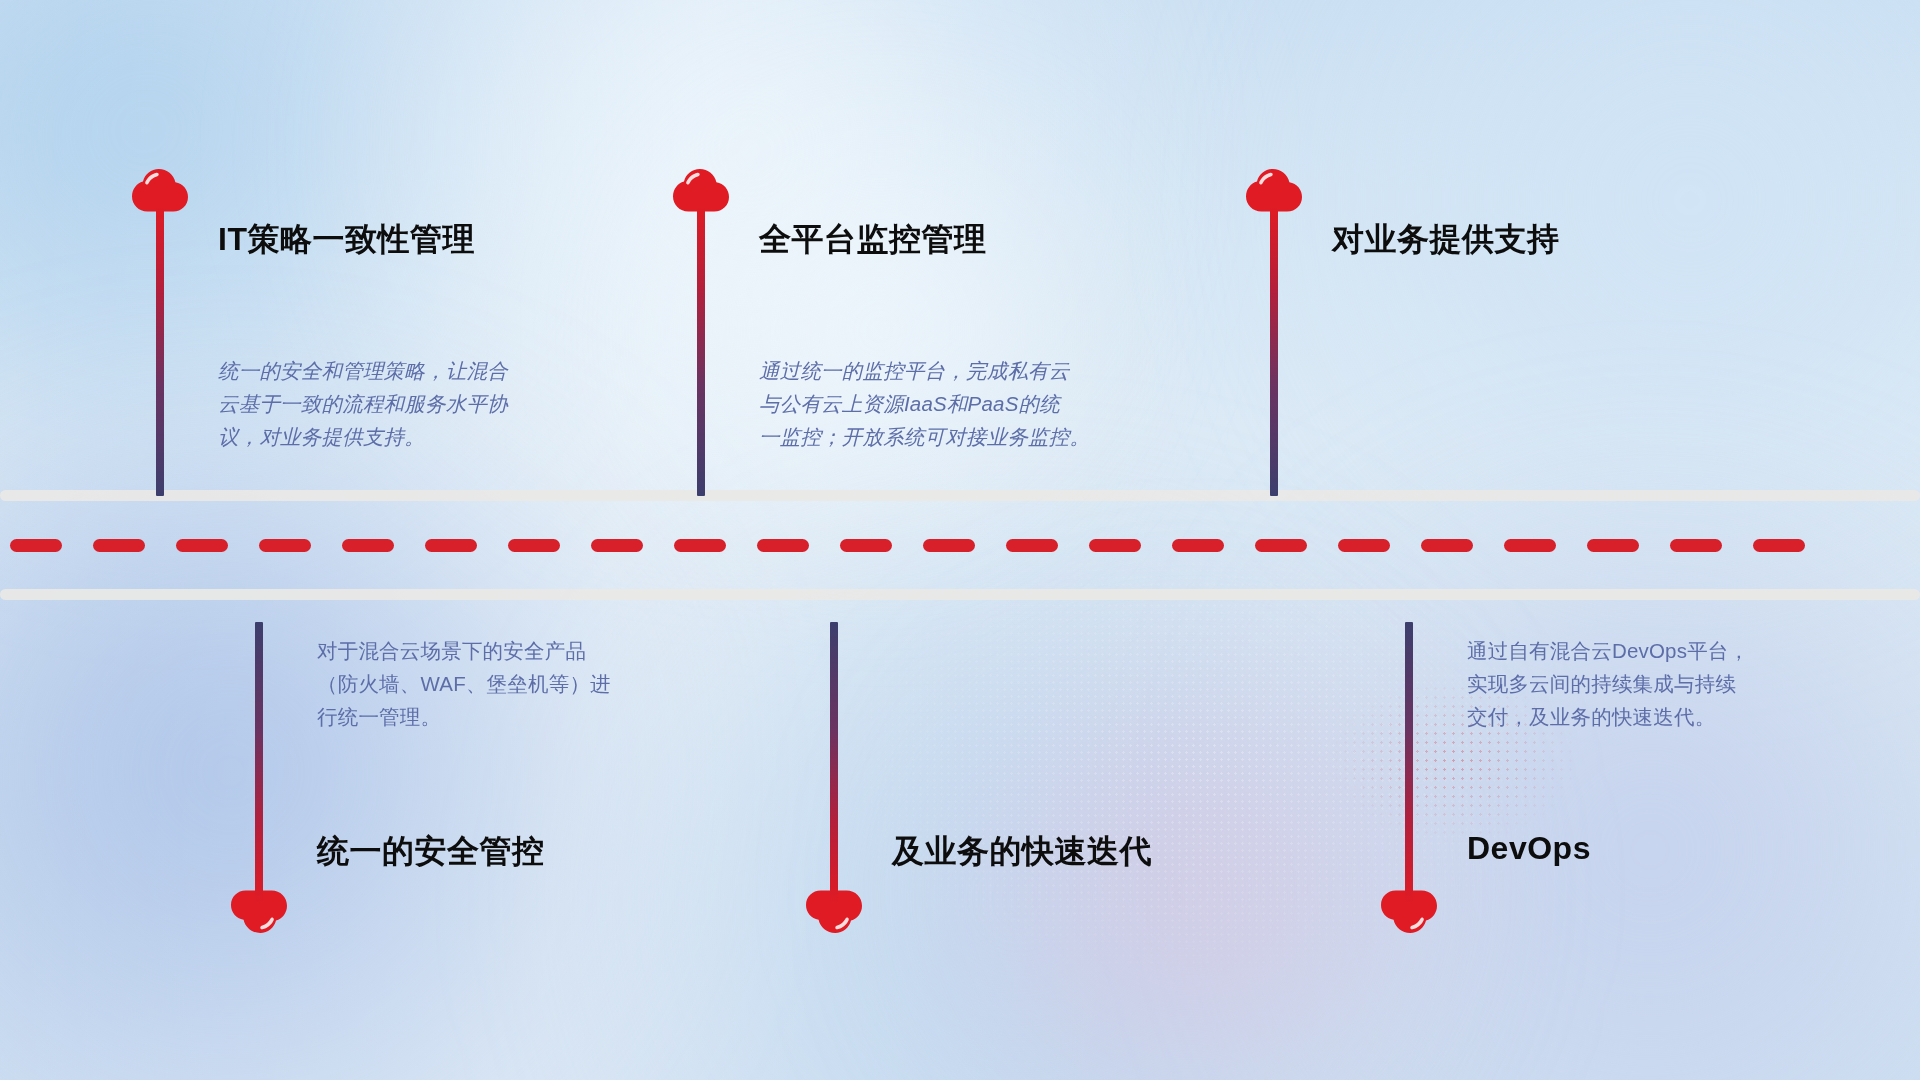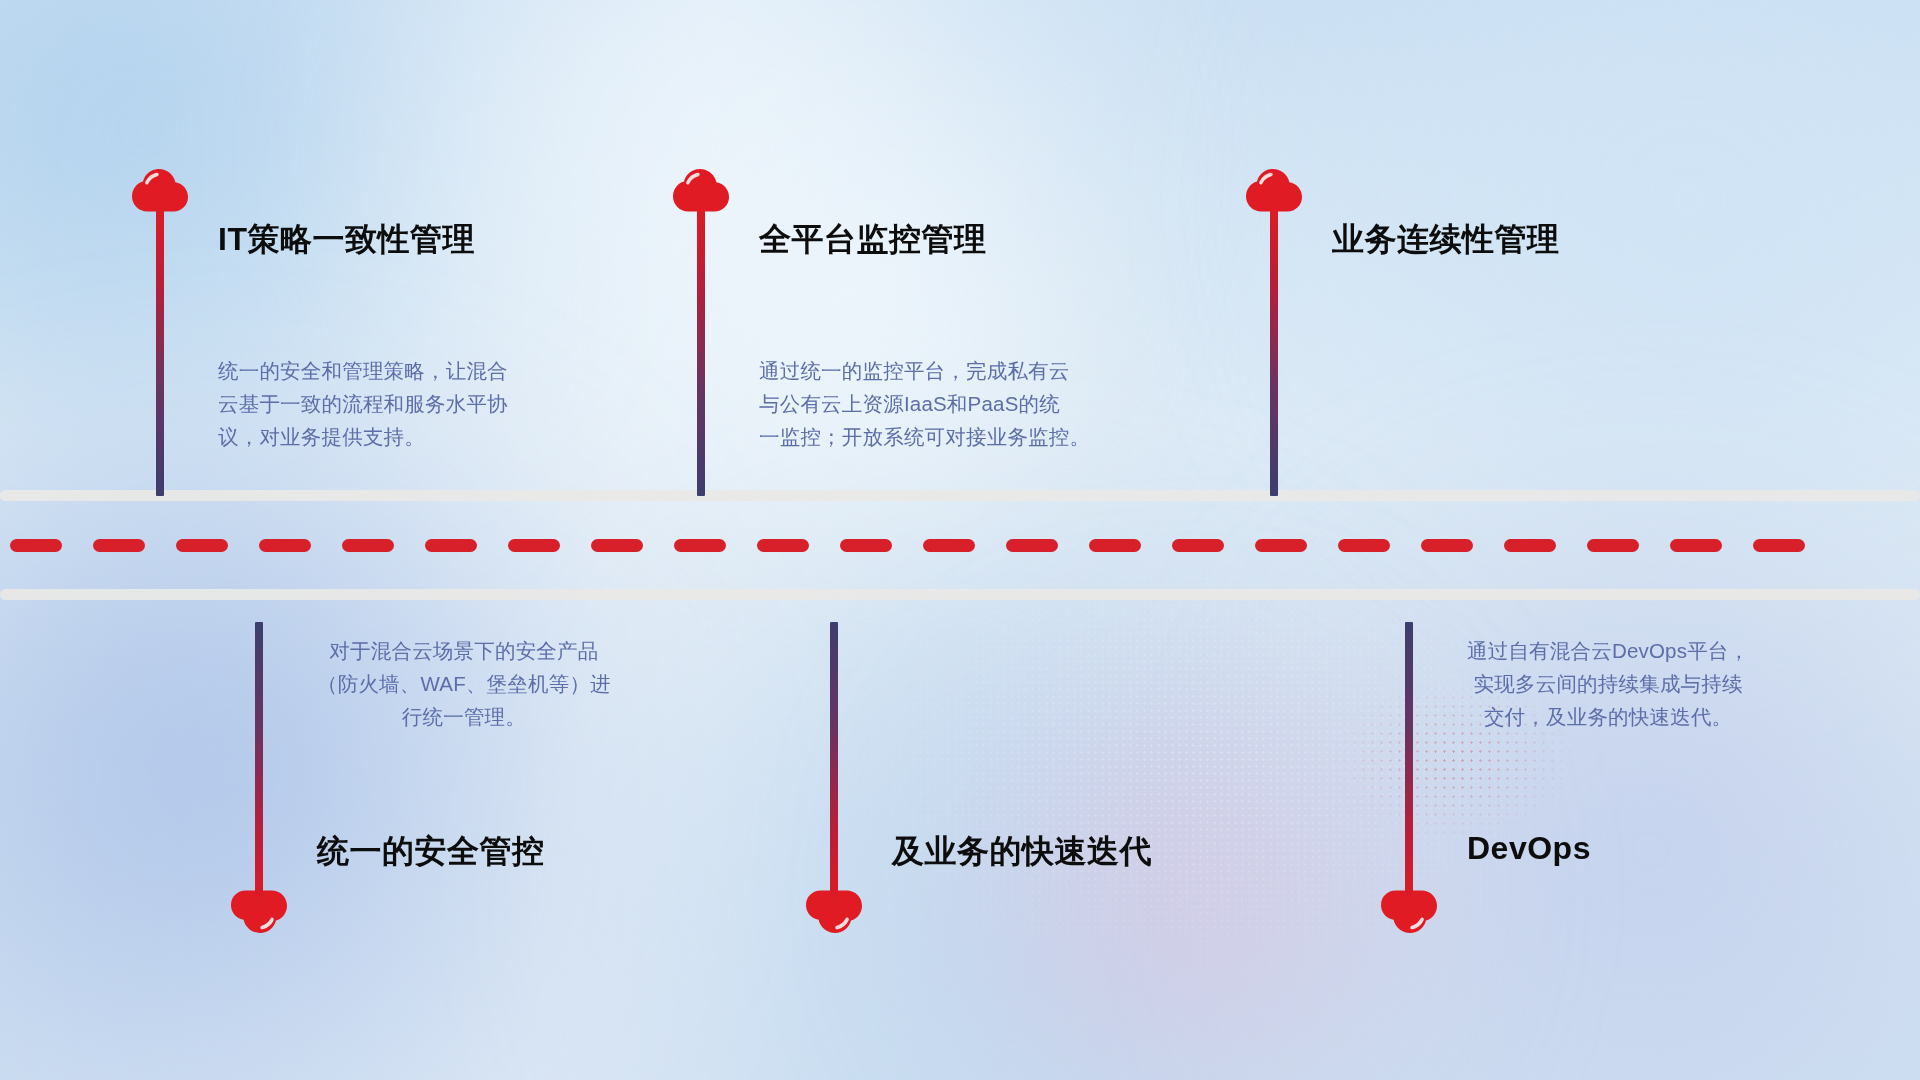--- a/index.html
+++ b/index.html
@@ -85,26 +85,26 @@
     font-size:20.5px; line-height:33px;
     color:#5c6da8;
     letter-spacing:.2px;
     white-space:pre-line;
   }
 
   
   .top .stem { top:46px; height:290px; }
   .top .cloud { top:8px; left:-25px; }
   .top .heading { top:58px; left:62px; }
-  .top .para { top:194px; left:62px; }
+  .top .para { top:194px; left:62px;font-style:italic; }
 
   
   .bot .stem { top:0; height:282px; }
   .bot .cloud { top:268px; left:-25px; }
-  .bot .para { top:12px; left:62px;text-align:center; }
+  .bot .para { top:12px; left:62px; }
   .bot .heading { top:208px; left:62px; }
 </style>
 </head>
 <body>
 
 <div id="bg">
   <div class="bg-layer bg-base"></div>
   <div class="bg-blob b1"></div>
   <div class="bg-blob b2"></div>
   <div class="bg-blob b3"></div>
@@ -176,21 +176,21 @@
 </div>
 
 <div class="col top" style="left:1270px; top:160px; width:440px; height:340px;">
   <div class="cloud">
     <svg viewBox="0 0 58 44">
         <path d="M16.5 43.5C7.6 43.5 1 36.8 1 28.2c0-7.2 4.6-13 11-14.8C13.9 6 20.2 1 27.8 1c8.2 0 15 5.6 16.6 13.2C51.9 15.4 57 21.6 57 29c0 8.2-6.4 14.5-14.8 14.5z" fill="#e01b24"></path>
         <path d="M14.5 13.5c2.2-4.6 6.3-7.8 11-8.8 1.3-.3 2.3.6 2.2 1.8-.1 1.1-.9 1.7-2 2-3.5.9-6.4 3.3-8.1 6.7-.6 1.2-1.6 1.6-2.5 1.1-.9-.5-1.2-1.6-.6-2.8z" fill="#ffffff" opacity=".85"></path>
       </svg>
   </div>
   <div class="stem stem-down" style="left:0;"></div>
-  <div class="heading">业务连续性管理</div>
+  <div class="heading">对业务提供支持</div>
 </div>
 
 <div class="col bot" style="left:255px; top:622px; width:440px; height:320px;">
   <div class="cloud">
     <svg viewBox="0 0 58 44">
         <g transform="rotate(180 29 22)">
           <path d="M16.5 43.5C7.6 43.5 1 36.8 1 28.2c0-7.2 4.6-13 11-14.8C13.9 6 20.2 1 27.8 1c8.2 0 15 5.6 16.6 13.2C51.9 15.4 57 21.6 57 29c0 8.2-6.4 14.5-14.8 14.5z" fill="#e01b24"></path>
           <path d="M14.5 13.5c2.2-4.6 6.3-7.8 11-8.8 1.3-.3 2.3.6 2.2 1.8-.1 1.1-.9 1.7-2 2-3.5.9-6.4 3.3-8.1 6.7-.6 1.2-1.6 1.6-2.5 1.1-.9-.5-1.2-1.6-.6-2.8z" fill="#ffffff" opacity=".85"></path>
         </g>
       </svg>

